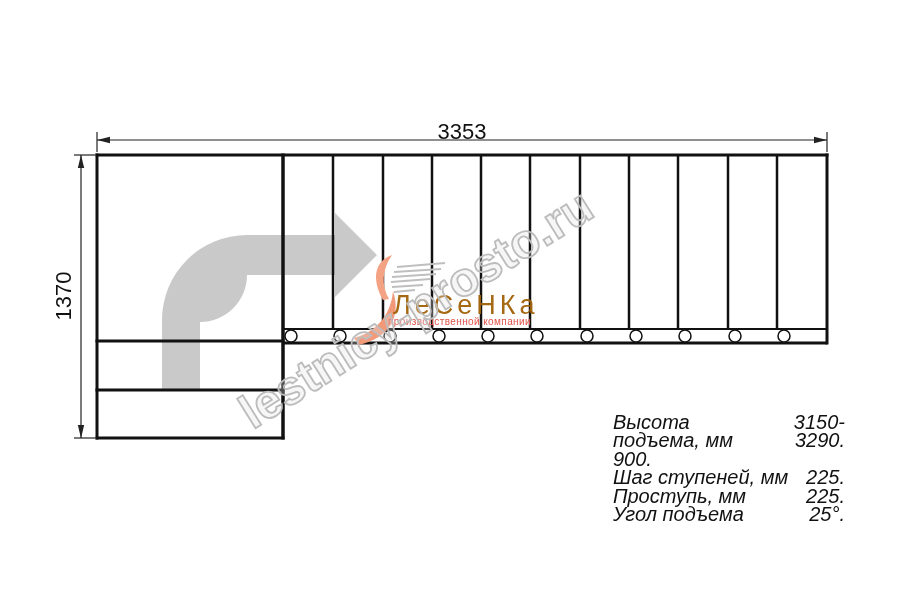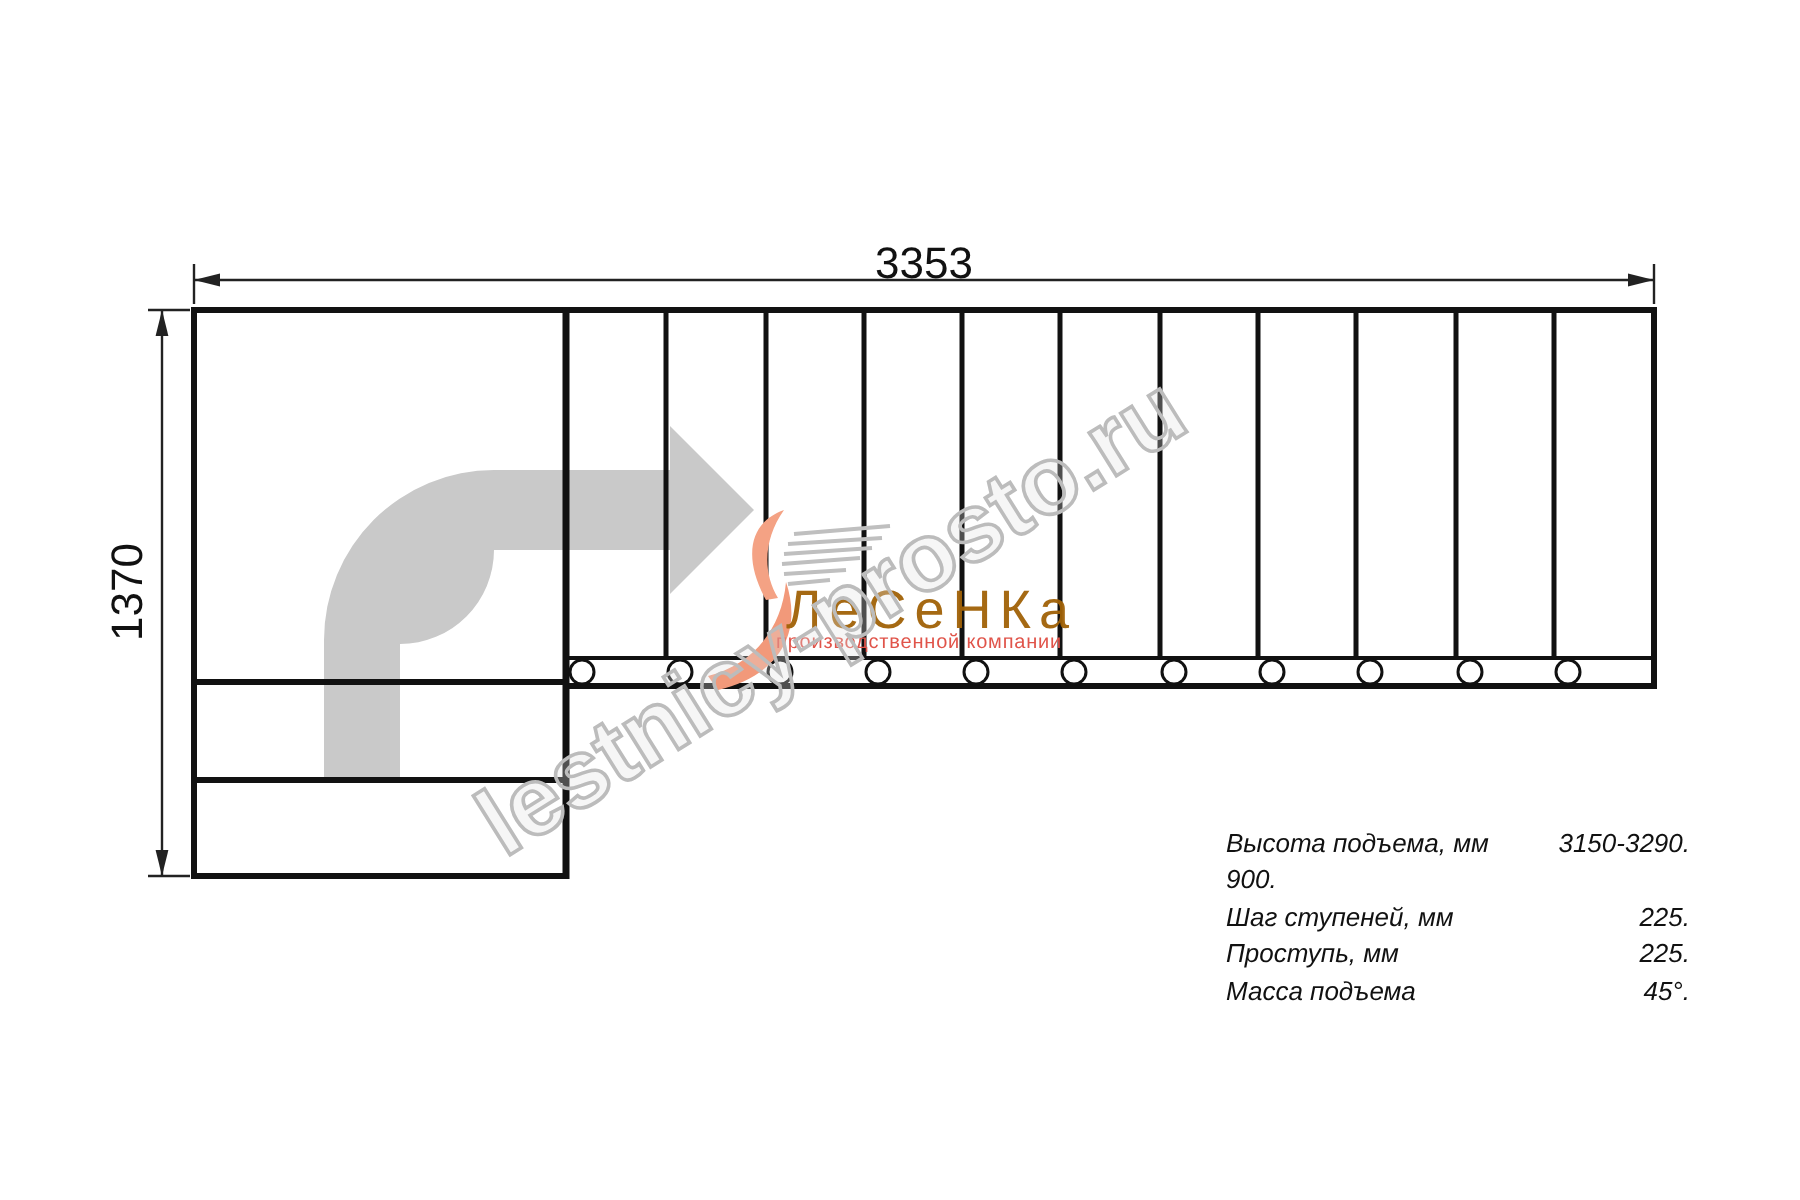--- a/index.html
+++ b/index.html
@@ -13,21 +13,21 @@
   .logo-brand{position:absolute;left:393px;top:290px;width:220px;
               font-size:27px;font-weight:normal;letter-spacing:4px;color:#a16207;opacity:.95;}
   .logo-tagline{position:absolute;left:388px;top:316px;width:220px;
                 font-size:10px;letter-spacing:.4px;color:#e0544a;}
   .watermark{position:absolute;left:215px;top:262px;width:470px;height:80px;
              transform:rotate(-32deg);transform-origin:50% 50%;
              font-size:48px;font-weight:bold;white-space:nowrap;
              color:rgba(225,225,225,0.30);
              -webkit-text-stroke:1.8px #bcbcbc;}
   .specs{position:absolute;left:613px;top:413px;width:232px;
-         font-size:13px;font-style:italic;line-height:18.4px;}
+         font-size:20px;font-style:italic;line-height:18.4px;}
   .spec-row{display:flex;justify-content:space-between;}
   .spec-row .label{text-align:left;}
   .spec-row .value{text-align:right;}
 </style>
 </head>
 <body>
 
 <div class="stage">
 
   <svg width="900" height="600" viewBox="0 0 900 600">
@@ -127,18 +127,18 @@
     </div>
     <div class="spec-row">
       <span class="label">Шаг ступеней, мм</span>
       <span class="value">225.</span>
     </div>
     <div class="spec-row">
       <span class="label">Проступь, мм</span>
       <span class="value">225.</span>
     </div>
     <div class="spec-row">
-      <span class="label">Масса подъема</span>
-      <span class="value">45°.</span>
+      <span class="label">Угол подъема</span>
+      <span class="value">25°.</span>
     </div>
   </div>
 
 </div>
 
 </body></html>

